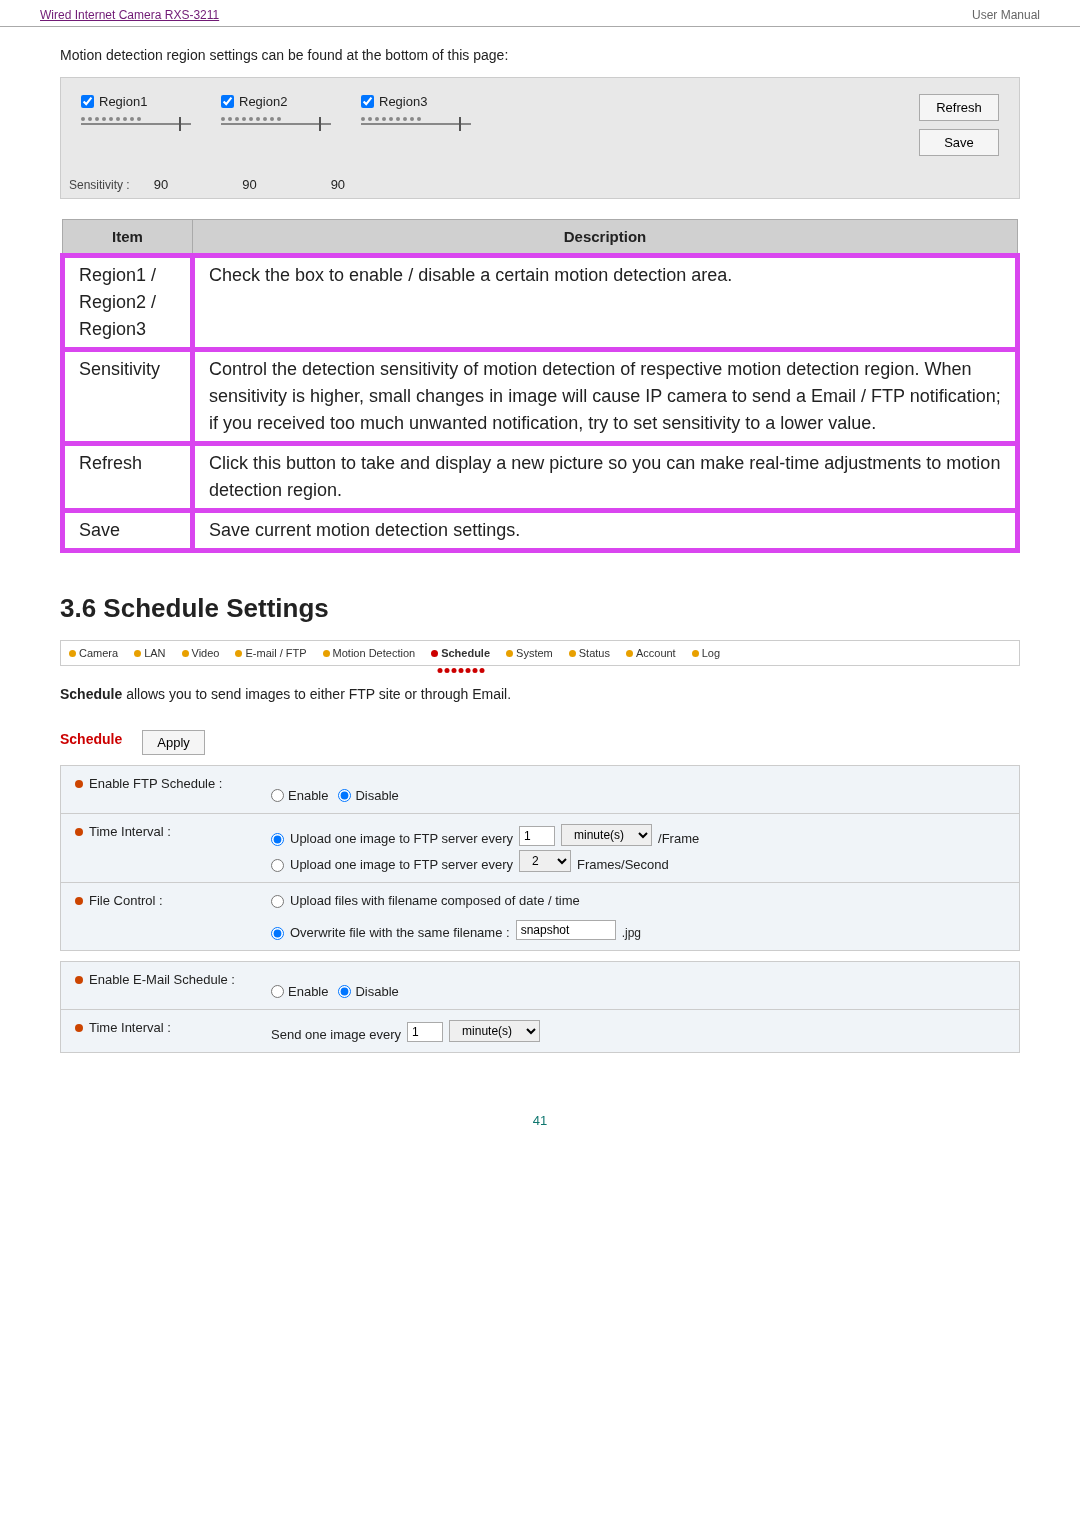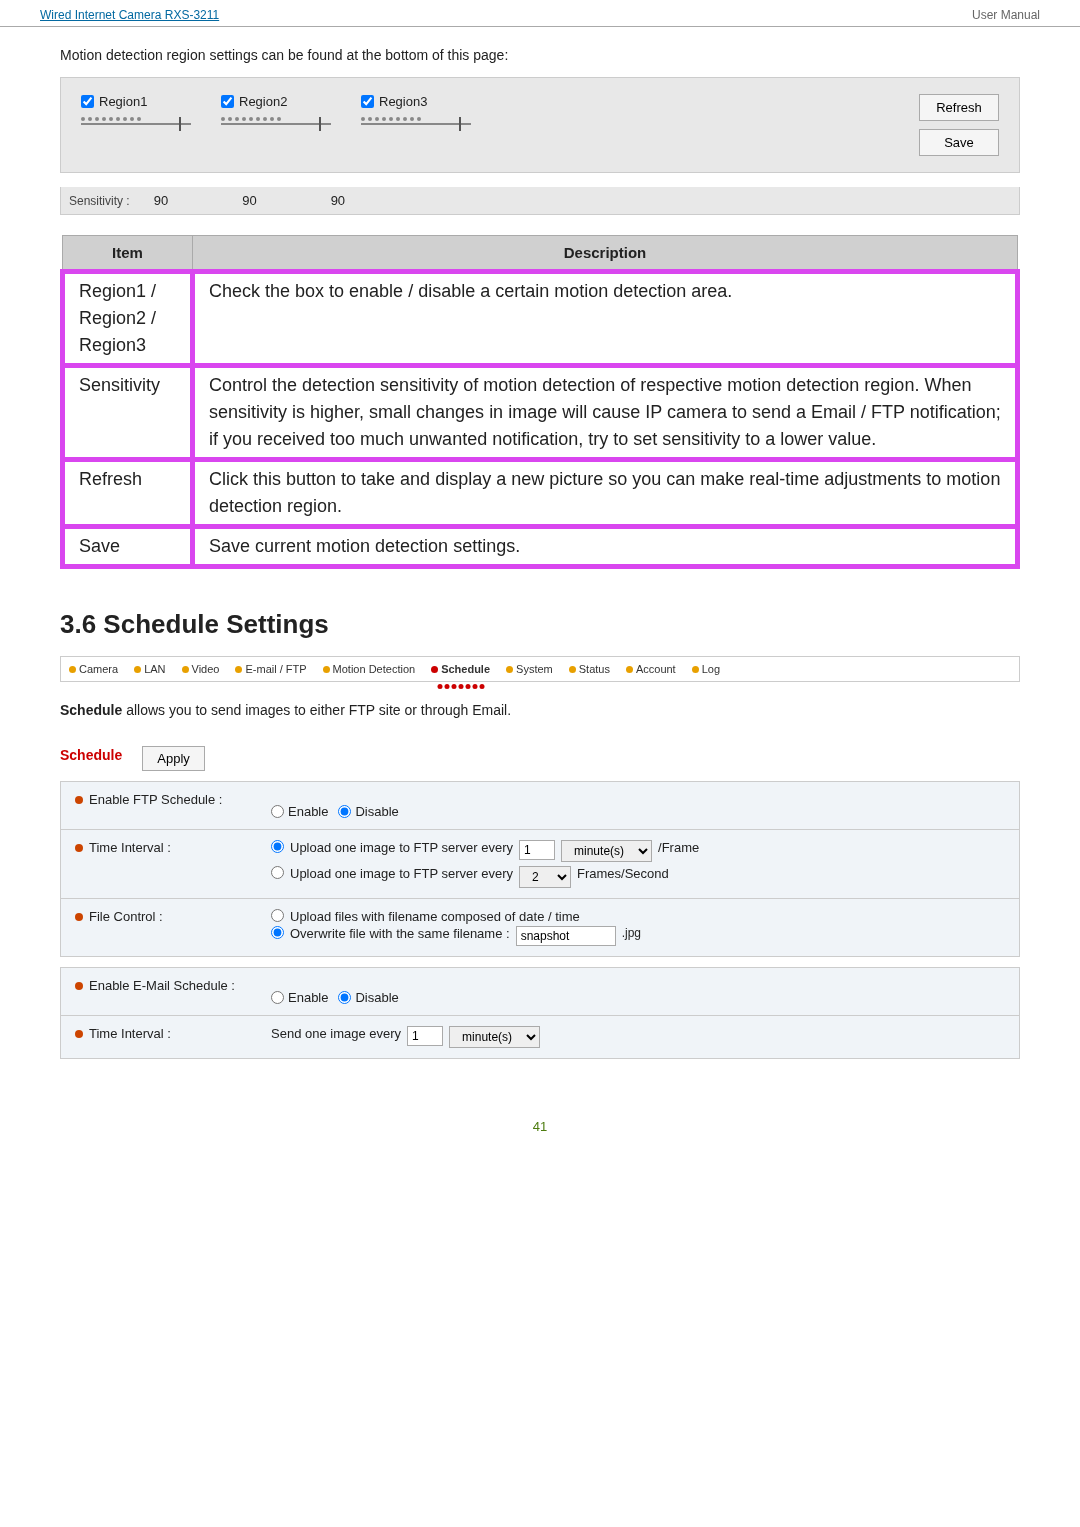--- a/index.html
+++ b/index.html
@@ -15,41 +15,41 @@
 
     
     .page-header {
       display: flex;
       justify-content: space-between;
       padding: 8px 40px 4px 40px;
       border-bottom: 1px solid #aaa;
       font-size: 12px;
       color: #666;
     }
-    .page-header .product-name { color: #0369a1; text-decoration: underline; text-align: right; }
+    .page-header .product-name { color: #701a75; text-decoration: underline; text-align: right; }
 
     
     .content {
       padding: 20px 60px 40px 60px;
     }
 
     
     .motion-panel-text {
       font-size: 14px;
       margin-bottom: 14px;
     }
 
     .motion-region-box {
       border: 1px solid #ccc;
       background: #e8e8e8;
       padding: 16px 20px;
       display: flex;
       align-items: flex-start;
       gap: 10px;
-      margin-bottom: 32px;
+      margin-bottom: 16px;
     }
 
     .regions-area {
       display: flex;
       gap: 20px;
       flex: 1;
     }
 
     .region-col {
       display: flex;
@@ -276,60 +276,60 @@
     }
 
     .time-interval-rows {
       display: flex;
       flex-direction: column;
       gap: 4px;
     }
 
     .interval-row {
       display: flex;
-      align-items: flex-start;
+      align-items: flex-end;
       gap: 6px;
     }
 
     .small-input {
       width: 36px;
       border: 1px solid #aaa;
       padding: 2px 4px;
       font-size: 12px;
     }
 
     .small-select {
       border: 1px solid #aaa;
       padding: 2px 8px;
       font-size: 12px;
     }
 
     .file-control-rows {
       display: flex;
       flex-direction: column;
-      gap: 2px;
+      gap: 12px;
     }
 
     .snapshot-input {
       width: 100px;
       border: 1px solid #aaa;
       padding: 2px 4px;
       font-size: 12px;
     }
 
     .jpg-label {
       font-size: 12px;
     }
 
     
     .page-number {
       text-align: center;
       padding: 20px 0;
       font-size: 13px;
-      color: #4d7c0f;
+      color: #0f766e;
     }
 
     .top-row-regions {
       display: flex;
       align-items: flex-start;
       flex: 1;
     }
 
     input[type="checkbox"] { cursor: pointer; }
     input[type="radio"] { cursor: pointer; }

